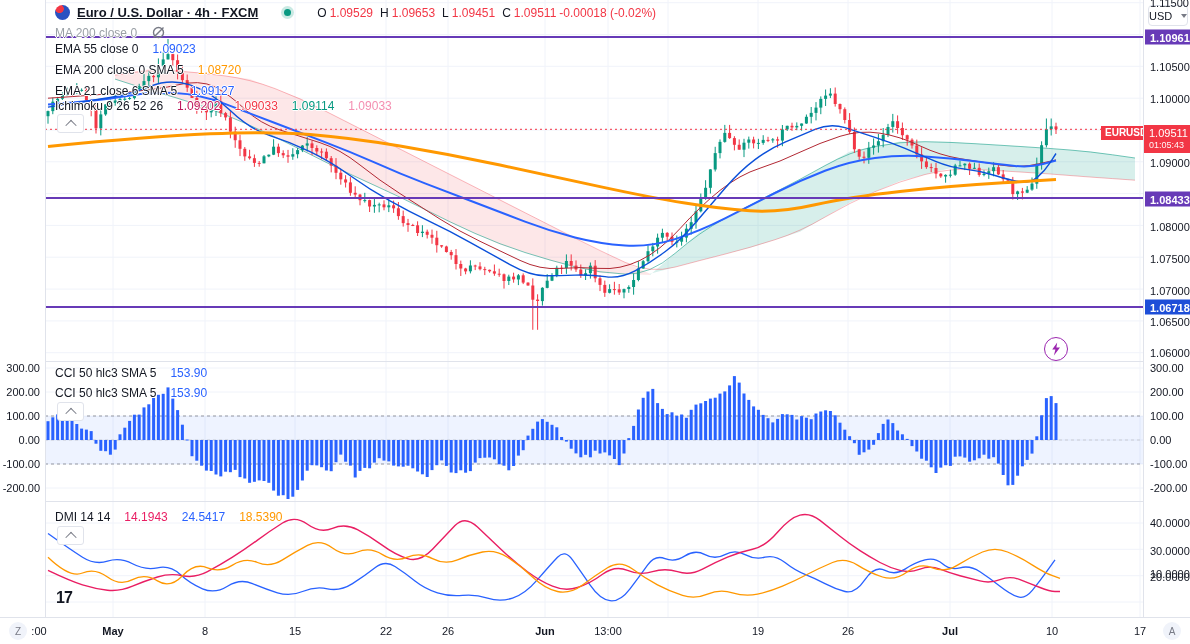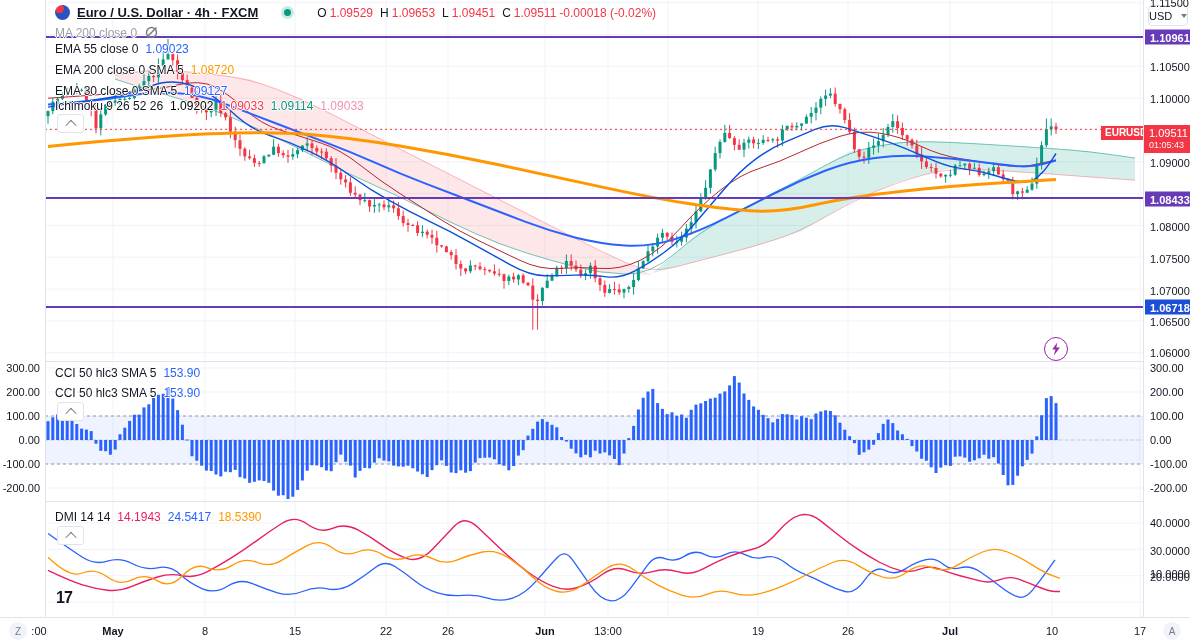--- a/index.html
+++ b/index.html
@@ -28,21 +28,21 @@
   #header{position:absolute;left:55px;top:5px;display:flex;align-items:center;z-index:7;font-size:13px;
           text-shadow:0 1px 0 #fff,0 -1px 0 #fff,1px 0 0 #fff,-1px 0 0 #fff;}
   .sym-icon{width:15px;height:15px;border-radius:50%;margin-right:7px;
             background:radial-gradient(circle at 30% 25%, #f23645 0 26%, #2a52c1 30%);}
   .sym-title{font-weight:700;color:#131722;cursor:pointer;text-decoration:underline;}
   .status-dot{width:7px;height:7px;border-radius:50%;background:#089981;margin:0 0 0 26px;
               box-shadow:0 0 0 3px rgba(8,153,129,.22);}
   #ohlc{display:flex;gap:7px;margin-left:26px;font-size:12px;}
   #ohlc .k{color:#131722;}
   #ohlc .v{color:#f23645;margin-left:-4px;}
-  .legend-row{position:absolute;left:55px;display:flex;gap:7px;align-items:center;font-size:12px;z-index:7;
+  .legend-row{position:absolute;left:55px;display:flex;gap:14px;align-items:center;font-size:12px;z-index:7;
               text-shadow:0 1px 0 #fff,0 -1px 0 #fff,1px 0 0 #fff,-1px 0 0 #fff;cursor:pointer;white-space:nowrap;}
   .legend-row .lab{color:#131722;}
   .legend-row.muted .lab{color:#9aa0a6;}
   .chev-btn{position:absolute;left:57px;width:25px;height:17px;background:#fff;border:1px solid #e0e3eb;border-radius:3px;
             display:flex;align-items:center;justify-content:center;z-index:7;cursor:pointer;}
   .chev{width:7px;height:7px;border-left:1.5px solid #787b86;border-top:1.5px solid #787b86;
         transform:rotate(45deg) translate(1px,1px);}
   #eurusd-tag{position:absolute;left:1101px;top:126px;height:14px;background:#f23645;color:#fff;font-size:10px;
               font-weight:700;line-height:14px;padding:0 4px;z-index:4;}
   #flash-btn{position:absolute;left:1044px;top:337px;width:22px;height:22px;border:1.5px solid #9c27b0;border-radius:50%;
@@ -792,26 +792,26 @@
   </div>
   <div class="legend-row" style="top:42px">
     <span class="lab">EMA 55 close 0</span>
     <span style="color: rgb(41, 98, 255);">1.09023</span>
   </div>
   <div class="legend-row" style="top:63px">
     <span class="lab">EMA 200 close 0 SMA 5</span>
     <span style="color: rgb(255, 152, 0);">1.08720</span>
   </div>
   <div class="legend-row" style="top:84px">
-    <span class="lab">EMA 30 close 0 SMA 5</span>
+    <span class="lab">EMA 21 close 6 SMA 5</span>
     <span style="color: rgb(41, 98, 255);">1.09127</span>
   </div>
   <div class="legend-row" style="top:99px">
     <span class="lab">Ichimoku 9 26 52 26</span>
-    <span style="color: #000000;">1.09202</span>
+    <span style="color: #be185d;">1.09202</span>
     <span style="color: rgb(242, 54, 69);">1.09033</span>
     <span style="color: rgb(8, 153, 129);">1.09114</span>
     <span style="color: rgb(244, 143, 177);">1.09033</span>
   </div>
   <div class="chev-btn" style="top:114px">
       <span class="chev"></span>
     </div>
 
   <div class="legend-row" style="top:366px">
     <span class="lab">CCI 50 hlc3 SMA 5</span>

